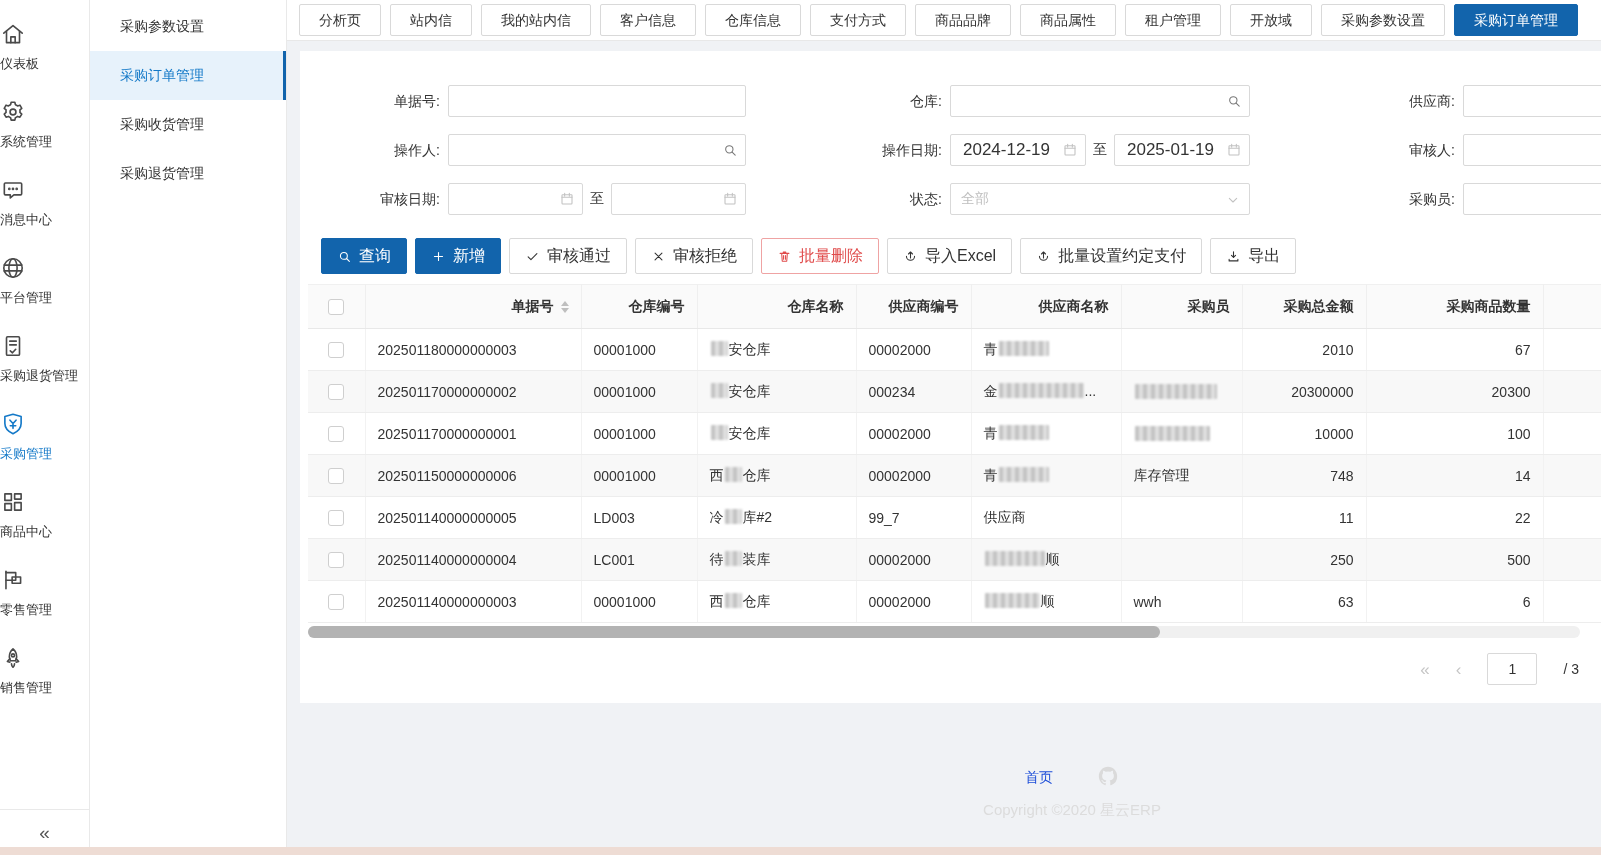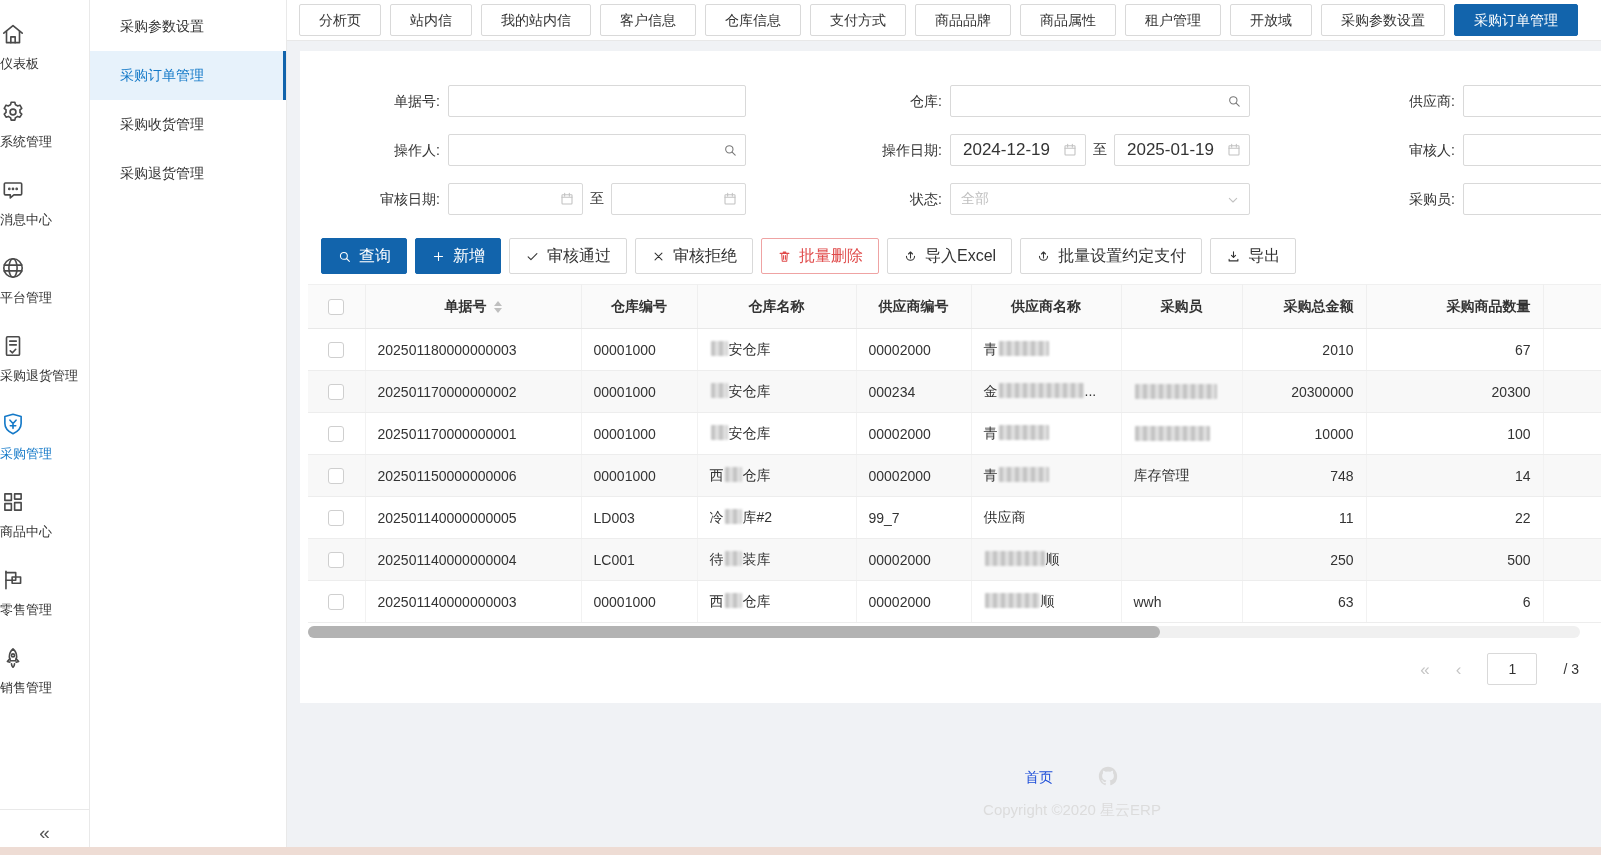--- a/index.html
+++ b/index.html
@@ -54,21 +54,21 @@
   
   .toolbar { display:flex; gap:8px; padding-left:21px; align-items:center; }
   .btn { height:36px; display:inline-flex; align-items:center; gap:7px; padding:0 15px; border:1px solid #d9d9d9; background:#fff; border-radius:2px; font-size:16px; color:#333; cursor:pointer; font-family:inherit; white-space:nowrap; }
   .btn svg { width:15px; height:15px; stroke:currentColor; fill:none; stroke-width:1.7; stroke-linecap:round; stroke-linejoin:round; }
   .btn.primary { background:#1264ac; border-color:#1264ac; color:#fff; }
   .btn.danger { color:#e04b4b; border-color:#efa3a3; }
 
   
   .table-wrap { margin:10px 0 0 8px; }
   table.grid { border-collapse:collapse; table-layout:fixed; width:1395px; font-size:14px; color:#333; }
-  th { background:#fafafa; font-weight:bold; height:44px; text-align:center; padding:0 12px; border-bottom:1px solid #e8e8e8; border-top:1px solid #f0f0f0; border-right:1px solid #efefef; white-space:nowrap; overflow:hidden; }
+  th { background:#fafafa; font-weight:bold; height:44px; text-align:right; padding:0 12px; border-bottom:1px solid #e8e8e8; border-top:1px solid #f0f0f0; border-right:1px solid #efefef; white-space:nowrap; overflow:hidden; }
   td { height:42px; padding:0 12px; border-bottom:1px solid #ededed; border-right:1px solid #f2f2f2; white-space:nowrap; overflow:hidden; background:#fff; }
   tr.even td { background:#f8f8f8; }
   th.num, td.num { text-align:right; }
   th.chk, td.chk { text-align:center; padding:0; }
   .cbx { display:inline-block; width:16px; height:16px; border:1px solid #cfcfcf; border-radius:3px; background:#fff; vertical-align:middle; cursor:pointer; }
   .sort { display:inline-flex; flex-direction:column; margin-left:7px; vertical-align:middle; cursor:pointer; }
   .sort .car { width:0; height:0; border-left:4.5px solid transparent; border-right:4.5px solid transparent; }
   .sort .up { border-bottom:5.5px solid #bfbfbf; margin-bottom:2.5px; }
   .sort .down { border-top:5.5px solid #bfbfbf; }
   .redact { display:inline-block; height:15px; vertical-align:-2px; border-radius:1px;

